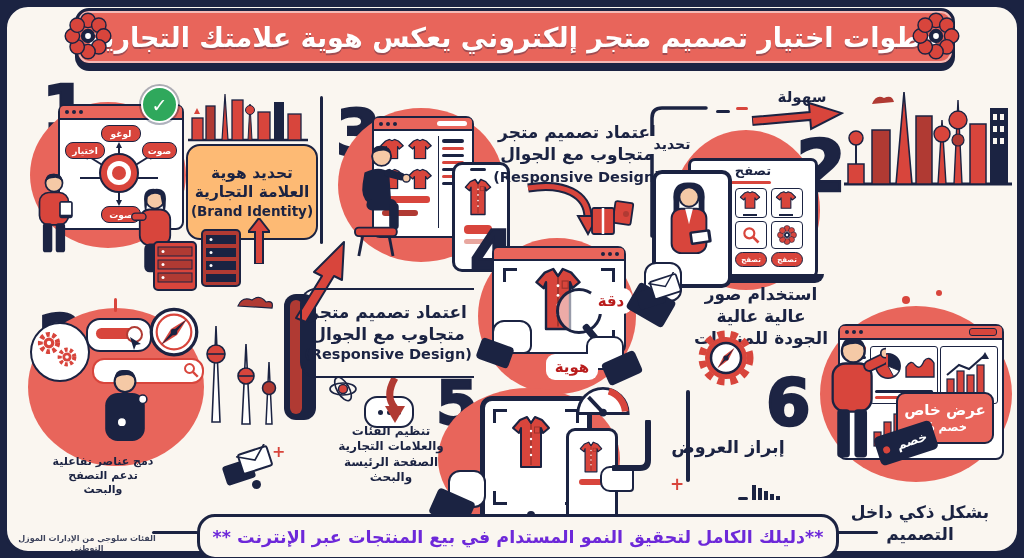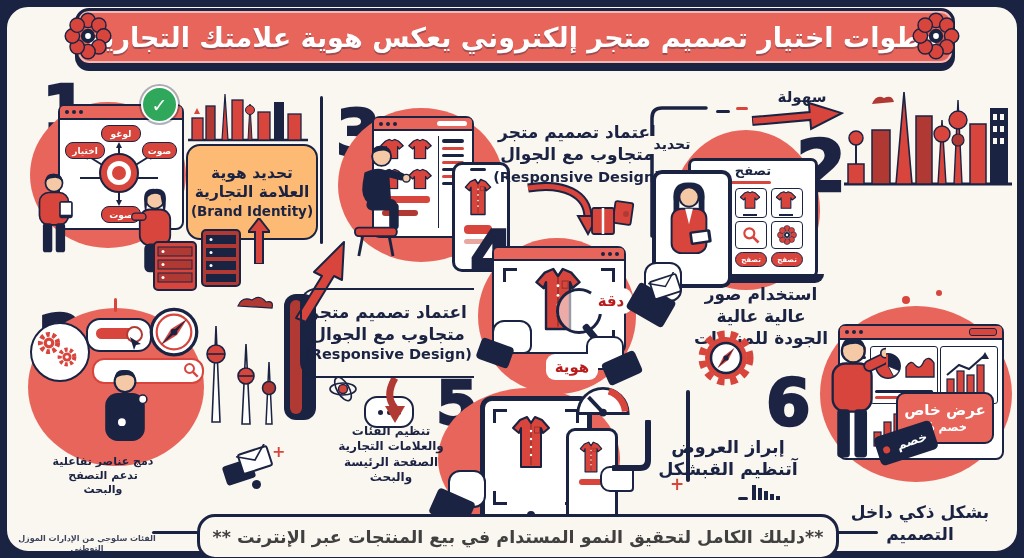--- a/index.html
+++ b/index.html
@@ -20,21 +20,21 @@
   .bktl{border-left:3px solid #1b2342;border-top:3px solid #1b2342;}
   .bktr{border-right:3px solid #1b2342;border-top:3px solid #1b2342;}
   .bkbl{border-left:3px solid #1b2342;border-bottom:3px solid #1b2342;}
   .bkbr{border-right:3px solid #1b2342;border-bottom:3px solid #1b2342;}
   .hand{position:absolute;background:#fff;border:2.5px solid #1b2342;border-radius:10px;}
   .sleeve{position:absolute;background:#1b2342;border-radius:4px;}
   .vline{position:absolute;background:#1b2342;border-radius:3px;}
   .banner-title{position:absolute;left:75px;top:8px;width:874px;height:52px;background:#e8655b;border:3px solid #1b2342;border-radius:14px;box-shadow:0 5px 0 #1b2342, inset 0 0 0 2px rgba(255,255,255,.55);display:flex;align-items:center;justify-content:center;}
   .banner-title span{color:#fff;font-weight:bold;font-size:27px;direction:rtl;text-shadow:0 2px 0 rgba(27,35,66,.35);}
   .footer-banner{position:absolute;left:197px;top:514px;width:636px;height:40px;background:#faf6f0;border:3px solid #1b2342;border-radius:18px;display:flex;align-items:center;justify-content:center;}
-  .footer-banner span{font-weight:bold;color:#404040;font-size:17.5px;direction:rtl;}
+  .footer-banner span{font-weight:bold;color:#6d28d9;font-size:17.5px;direction:rtl;}
   .check{position:absolute;background:#2fa85c;border:2.5px solid #fff;box-shadow:0 0 0 2px rgba(27,35,66,.35);border-radius:50%;color:#fff;display:flex;align-items:center;justify-content:center;font-weight:bold;}
   .plus{position:absolute;color:#d8453c;font-weight:bold;}
   .ddot{position:absolute;border-radius:50%;}
 </style>
 </head>
 <body>
 
 <svg width="0" height="0" style="position:absolute">
 <defs>
   <symbol id="tshirt" viewBox="0 0 30 26">
@@ -526,21 +526,20 @@
   <svg class="abs" style="left:698px;top:330px;width:56px;height:56px;" viewBox="0 0 56 56">
       <use href="#gearcompass"></use>
     </svg>
   <div class="abs num" style="left:766px;top:376px;font-size:64px;">6</div>
   <div class="vline" style="left:686px;top:390px;width:4px;height:92px;"></div>
   <svg class="abs" style="left:612px;top:420px;width:44px;height:52px;" viewBox="0 0 44 52">
     <path d="M2 48 H28 Q36 48 36 40 V2" fill="none" stroke="#1b2342" stroke-width="6" stroke-linecap="round"></path>
   </svg>
   <div class="abs txt" style="left:640px;top:436px;width:176px;font-size:17.5px;">
     <span>إبراز العروض</span><br>
-    <span>آتنظيم القبشكل</span>
   </div>
   <svg class="abs" style="left:736px;top:484px;width:46px;height:18px;" viewBox="0 0 46 18">
     <rect x="40" y="12" width="4" height="4" fill="#1b2342"></rect>
       <rect x="34" y="10" width="4" height="6" fill="#1b2342"></rect>
     <rect x="28" y="7" width="4" height="9" fill="#1b2342"></rect>
       <rect x="22" y="4" width="4" height="12" fill="#1b2342"></rect>
     <rect x="16" y="1" width="4" height="15" fill="#1b2342"></rect>
       <rect x="2" y="13" width="10" height="3" rx="1.5" fill="#1b2342"></rect>
   </svg>
   <div class="plus" style="left:670px;top:474px;font-size:17px;">+</div>

